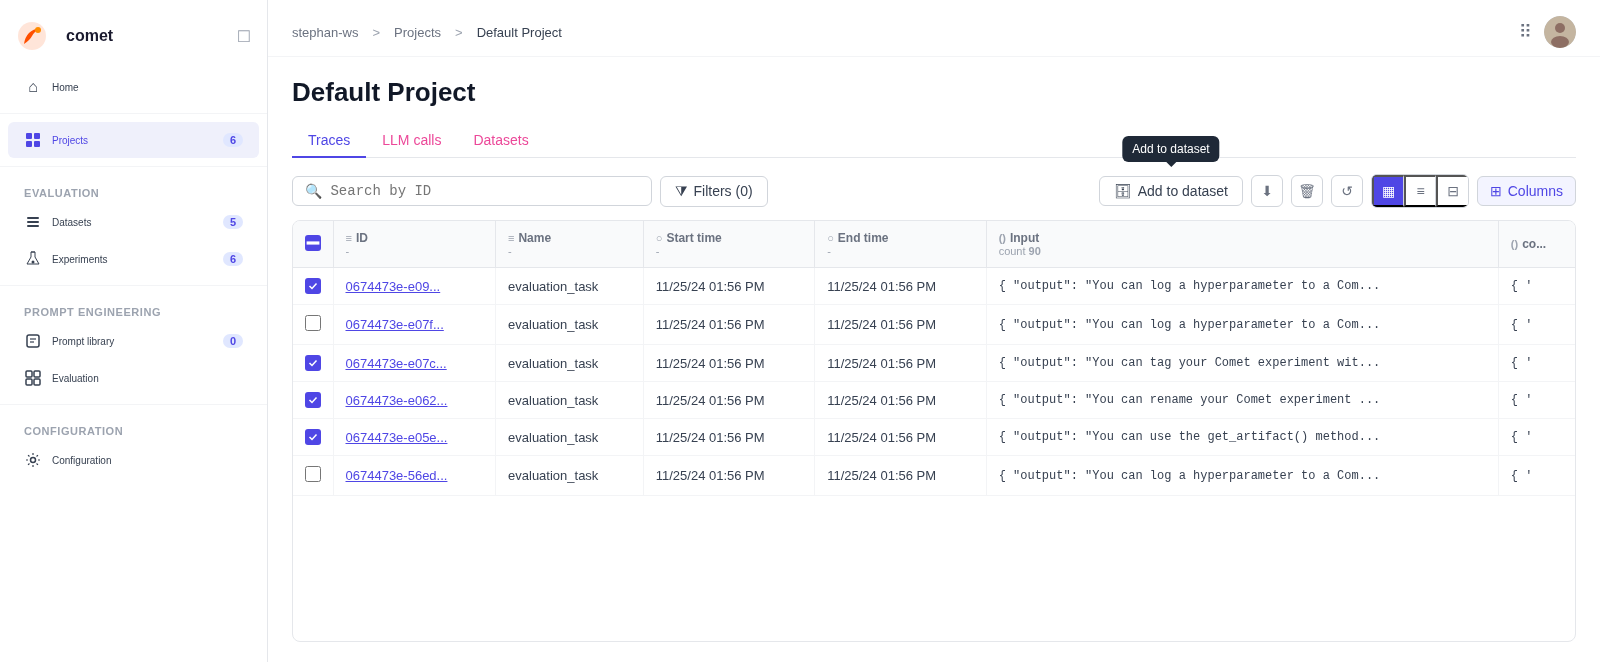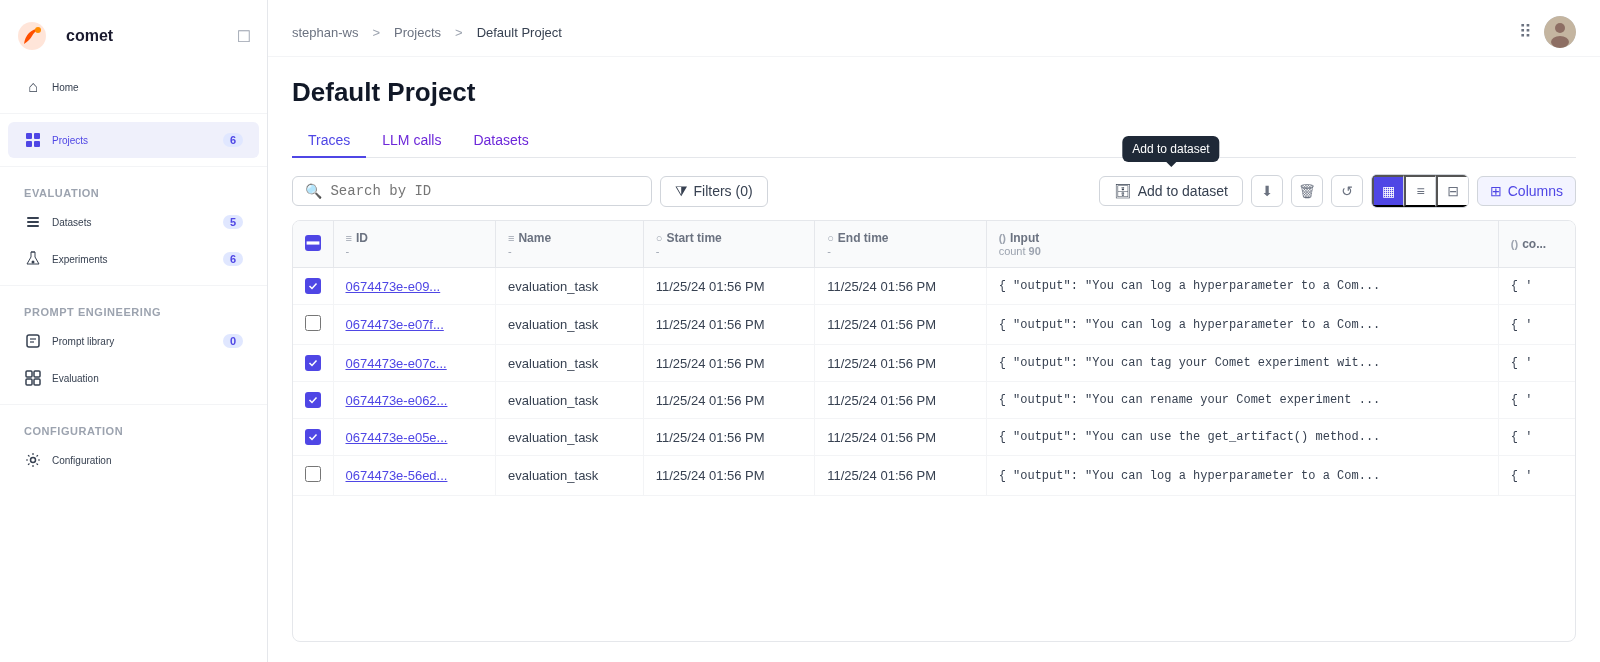--- a/index.html
+++ b/index.html
@@ -27,21 +27,21 @@
     .breadcrumb-current { color: #374151; font-weight: 500; }
     .header-icons { margin-left: auto; display: flex; align-items: center; gap: 12px; }
     .grid-icon { font-size: 18px; color: #6b7280; cursor: pointer; }
     .avatar { width: 32px; height: 32px; border-radius: 50%; background: #d1d5db; overflow: hidden; cursor: pointer; }
 
     .page-content { flex: 1; padding: 20px 24px; overflow: hidden; display: flex; flex-direction: column; }
     .page-title { font-size: 26px; font-weight: 700; color: #111827; margin-bottom: 16px; }
 
     
     .tabs { display: flex; gap: 0; border-bottom: 1px solid #e5e7eb; margin-bottom: 16px; }
-    .tab { padding: 8px 16px; font-size: 14px; font-weight: 500; color: #6d28d9; cursor: pointer; border-bottom: 2px solid transparent; margin-bottom: -1px; }
+    .tab { padding: 8px 16px; font-size: 14px; font-weight: 500; color: #ec4899; cursor: pointer; border-bottom: 2px solid transparent; margin-bottom: -1px; }
     .tab.active { color: #4f46e5; border-bottom: 2px solid #4f46e5; }
 
     
     .toolbar { display: flex; align-items: center; gap: 8px; margin-bottom: 12px; position: relative; }
     .search-box { display: flex; align-items: center; gap: 8px; background: #fff; border: 1px solid #d1d5db; border-radius: 6px; padding: 6px 12px; width: 360px; }
     .search-box input { border: none; outline: none; font-size: 14px; color: #374151; background: transparent; width: 100%; font-family: Liberation Mono, monospace; }
     .search-icon { color: #9ca3af; font-size: 14px; }
     .filter-btn { display: flex; align-items: center; gap: 6px; border: 1px solid #d1d5db; border-radius: 6px; padding: 6px 14px; background: #fff; cursor: pointer; color: #374151; font-size: 14px; }
     .toolbar-spacer { flex: 1; }
     .add-dataset-btn { display: flex; align-items: center; gap: 6px; background: #fff; border: 1px solid #d1d5db; border-radius: 6px; padding: 6px 14px; cursor: pointer; font-size: 14px; color: #374151; position: relative; }

